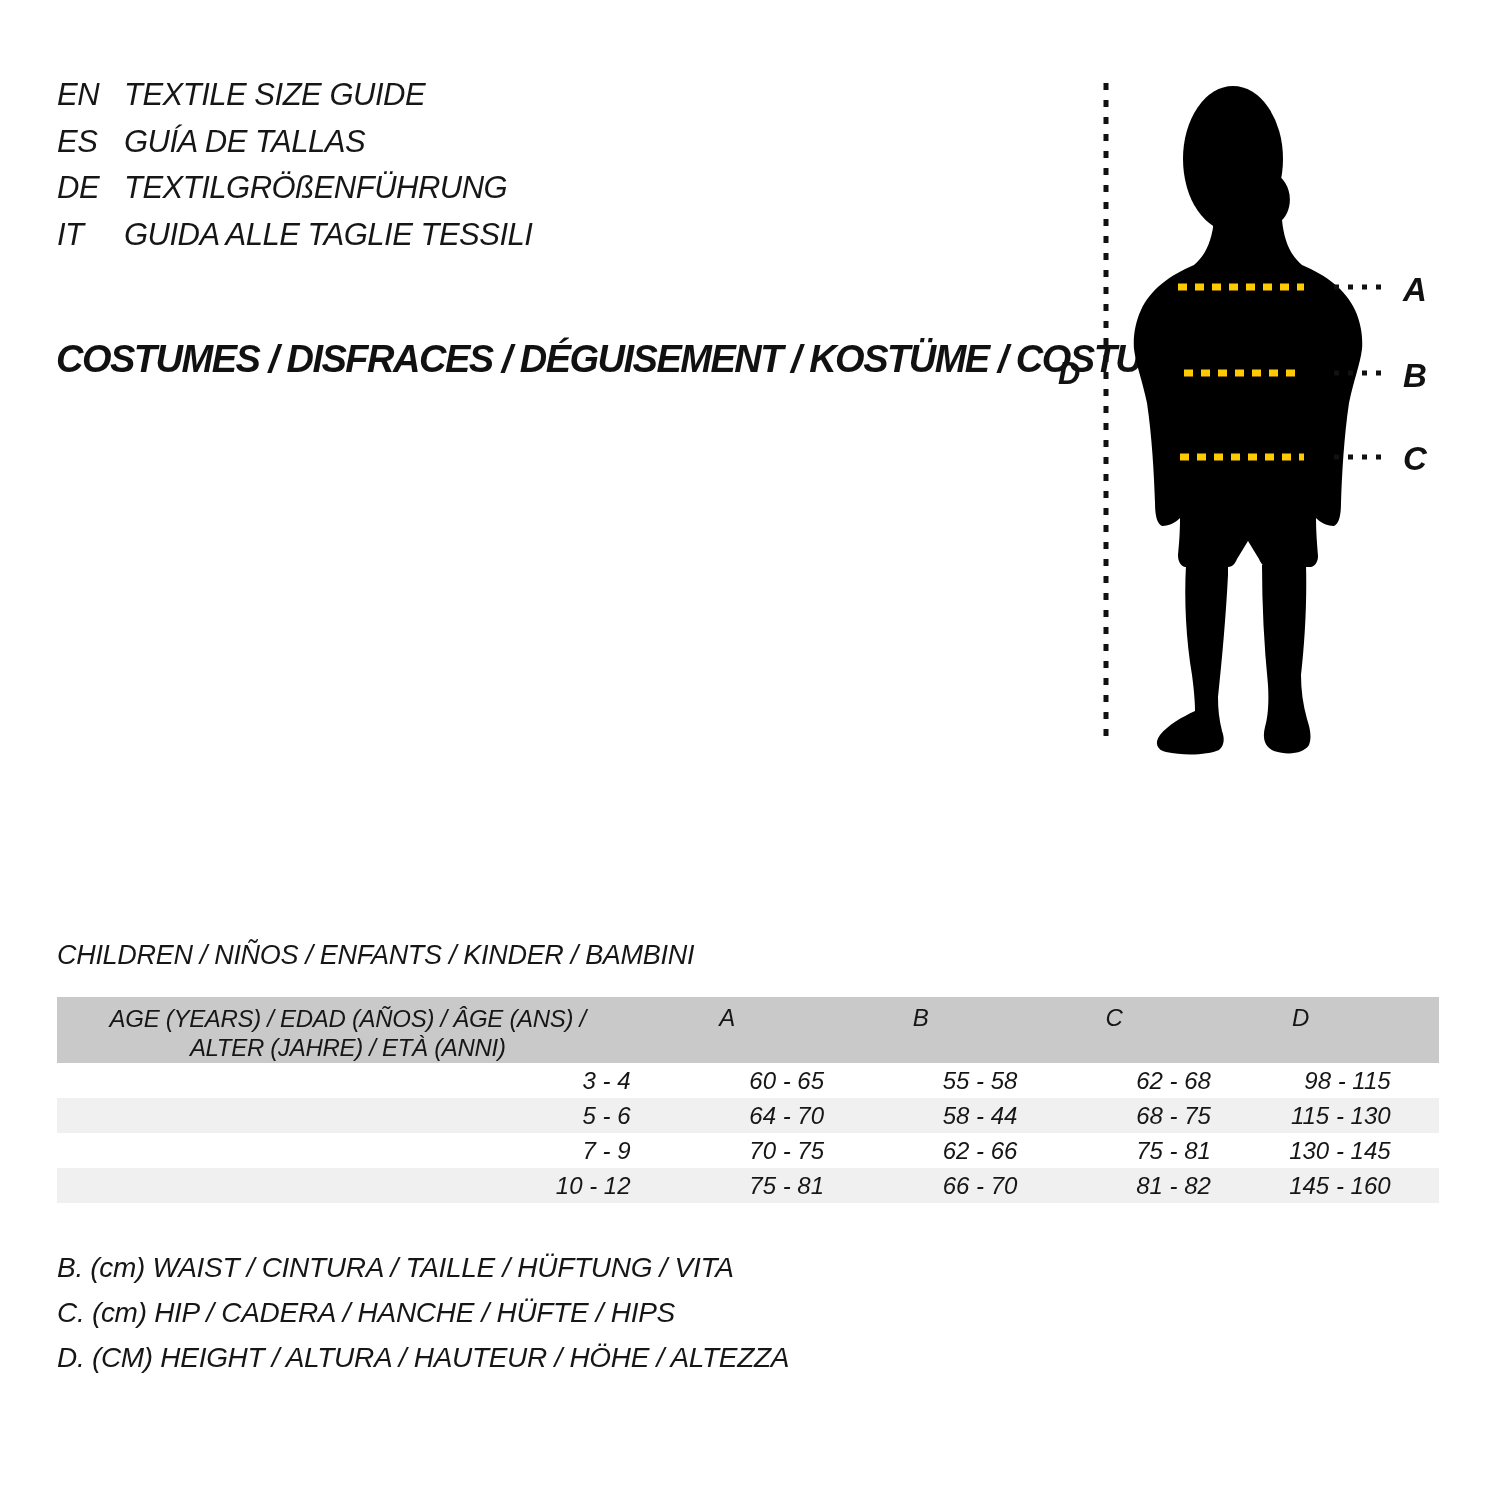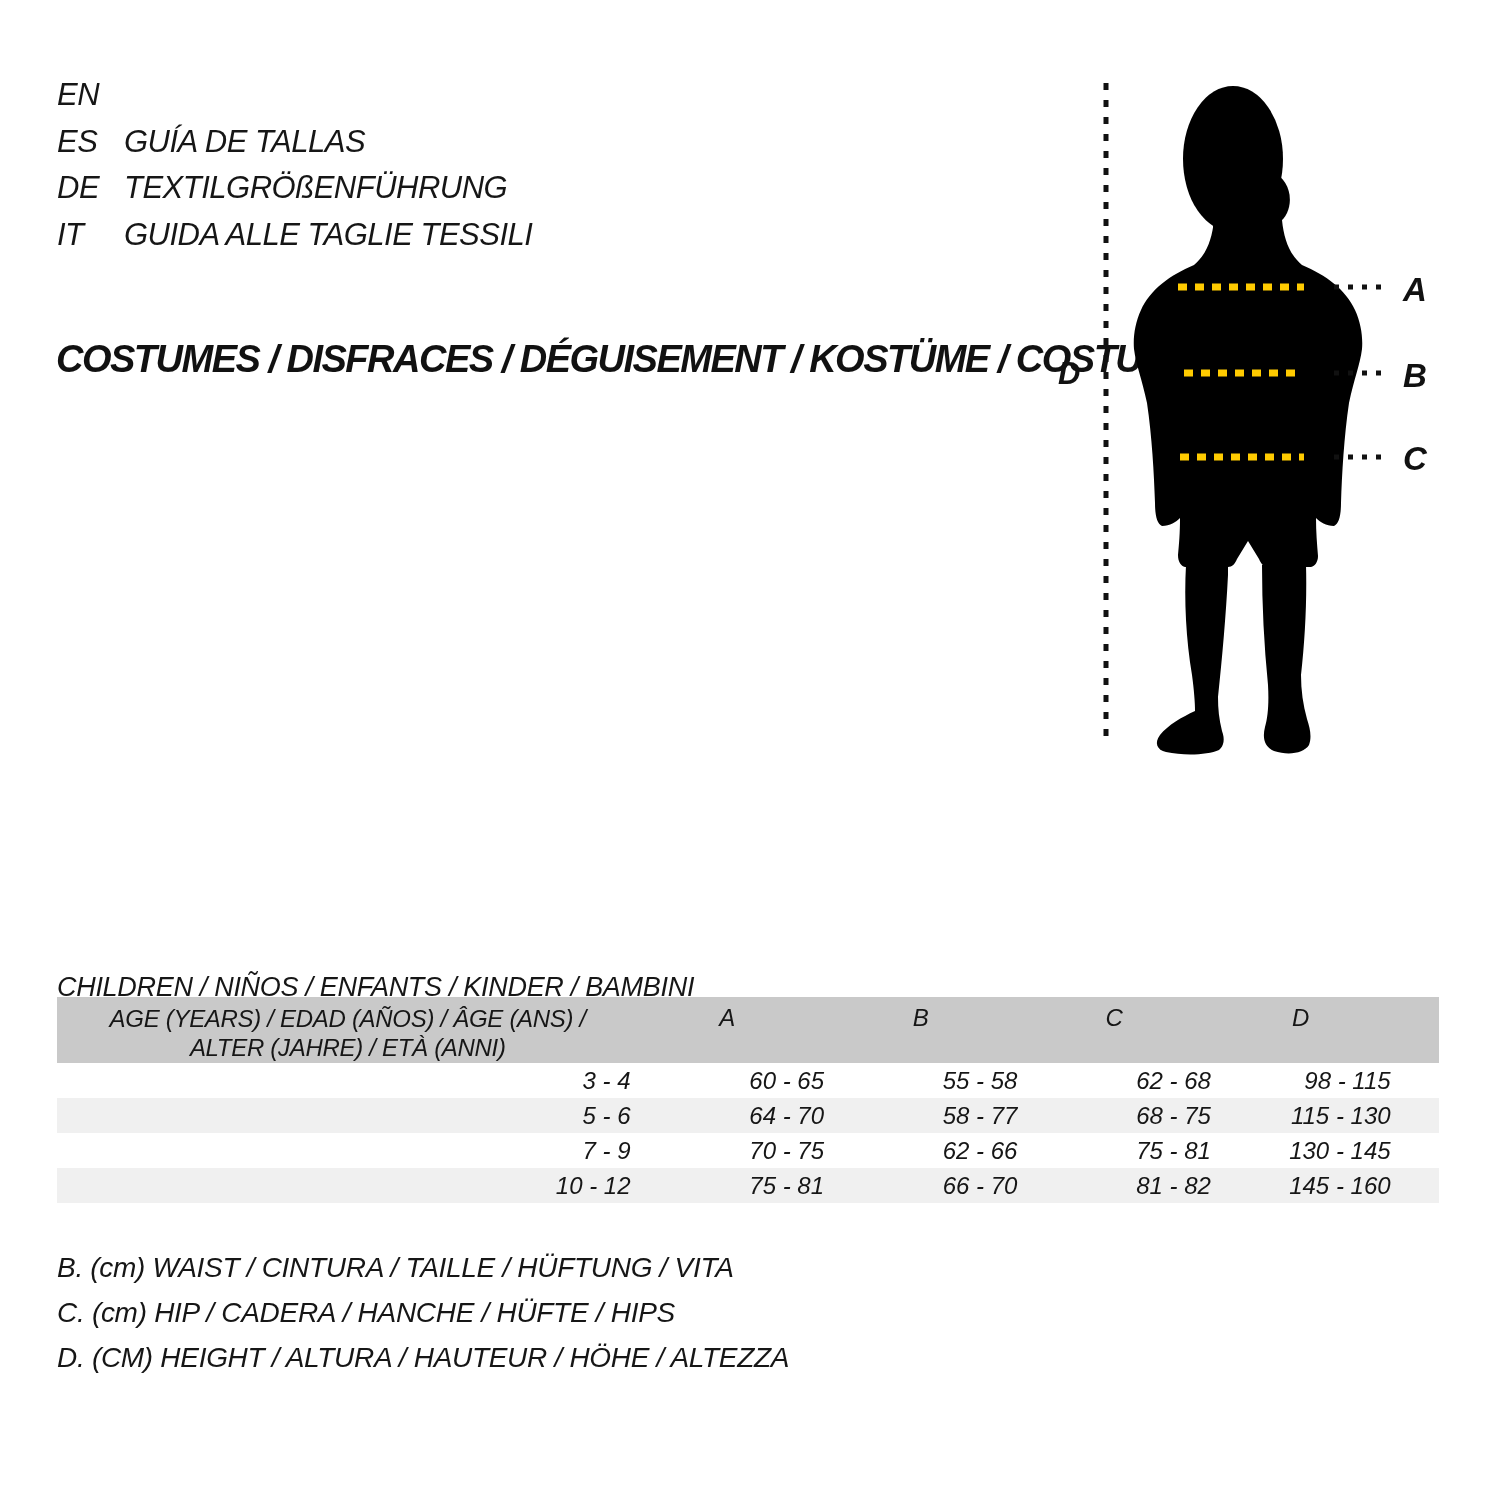--- a/index.html
+++ b/index.html
@@ -66,21 +66,20 @@
   .label-d { left: 8px;   top: 282px; font-size: 31px; }
 
   
   .children-title {
     position: absolute;
     left: 57px;
     top: 940px;
     font-size: 27px;
     letter-spacing: -0.3px;
     white-space: nowrap;
-    margin-top: 32px;
   }
   table.size-table {
     position: absolute;
     left: 57px;
     top: 997px;
     width: 1382px;
     border-collapse: collapse;
     table-layout: fixed;
     font-size: 24px;
     color: #161616;
@@ -125,20 +124,21 @@
   }
 </style>
 </head>
 <body>
 
 <div class="canvas">
 
   <div class="lang-list">
     <div class="lang-row">
       <span class="lang-code">EN</span>
+      <span class="lang-label">TEXTILE SIZE GUIDE</span>
     </div>
     <div class="lang-row">
       <span class="lang-code">ES</span>
       <span class="lang-label">GUÍA DE TALLAS</span>
     </div>
     <div class="lang-row">
       <span class="lang-code">DE</span>
       <span class="lang-label">TEXTILGRÖßENFÜHRUNG</span>
     </div>
     <div class="lang-row">
@@ -252,21 +252,21 @@
         <td class="age-cell">3 - 4</td>
         <td>60 - 65</td>
         <td>55 - 58</td>
         <td>62 - 68</td>
         <td>98 - 115</td>
         <td></td>
       </tr>
       <tr>
         <td class="age-cell">5 - 6</td>
         <td>64 - 70</td>
-        <td>58 - 77</td>
+        <td>58 - 44</td>
         <td>68 - 75</td>
         <td>115 - 130</td>
         <td></td>
       </tr>
       <tr>
         <td class="age-cell">7 - 9</td>
         <td>70 - 75</td>
         <td>62 - 66</td>
         <td>75 - 81</td>
         <td>130 - 145</td>

